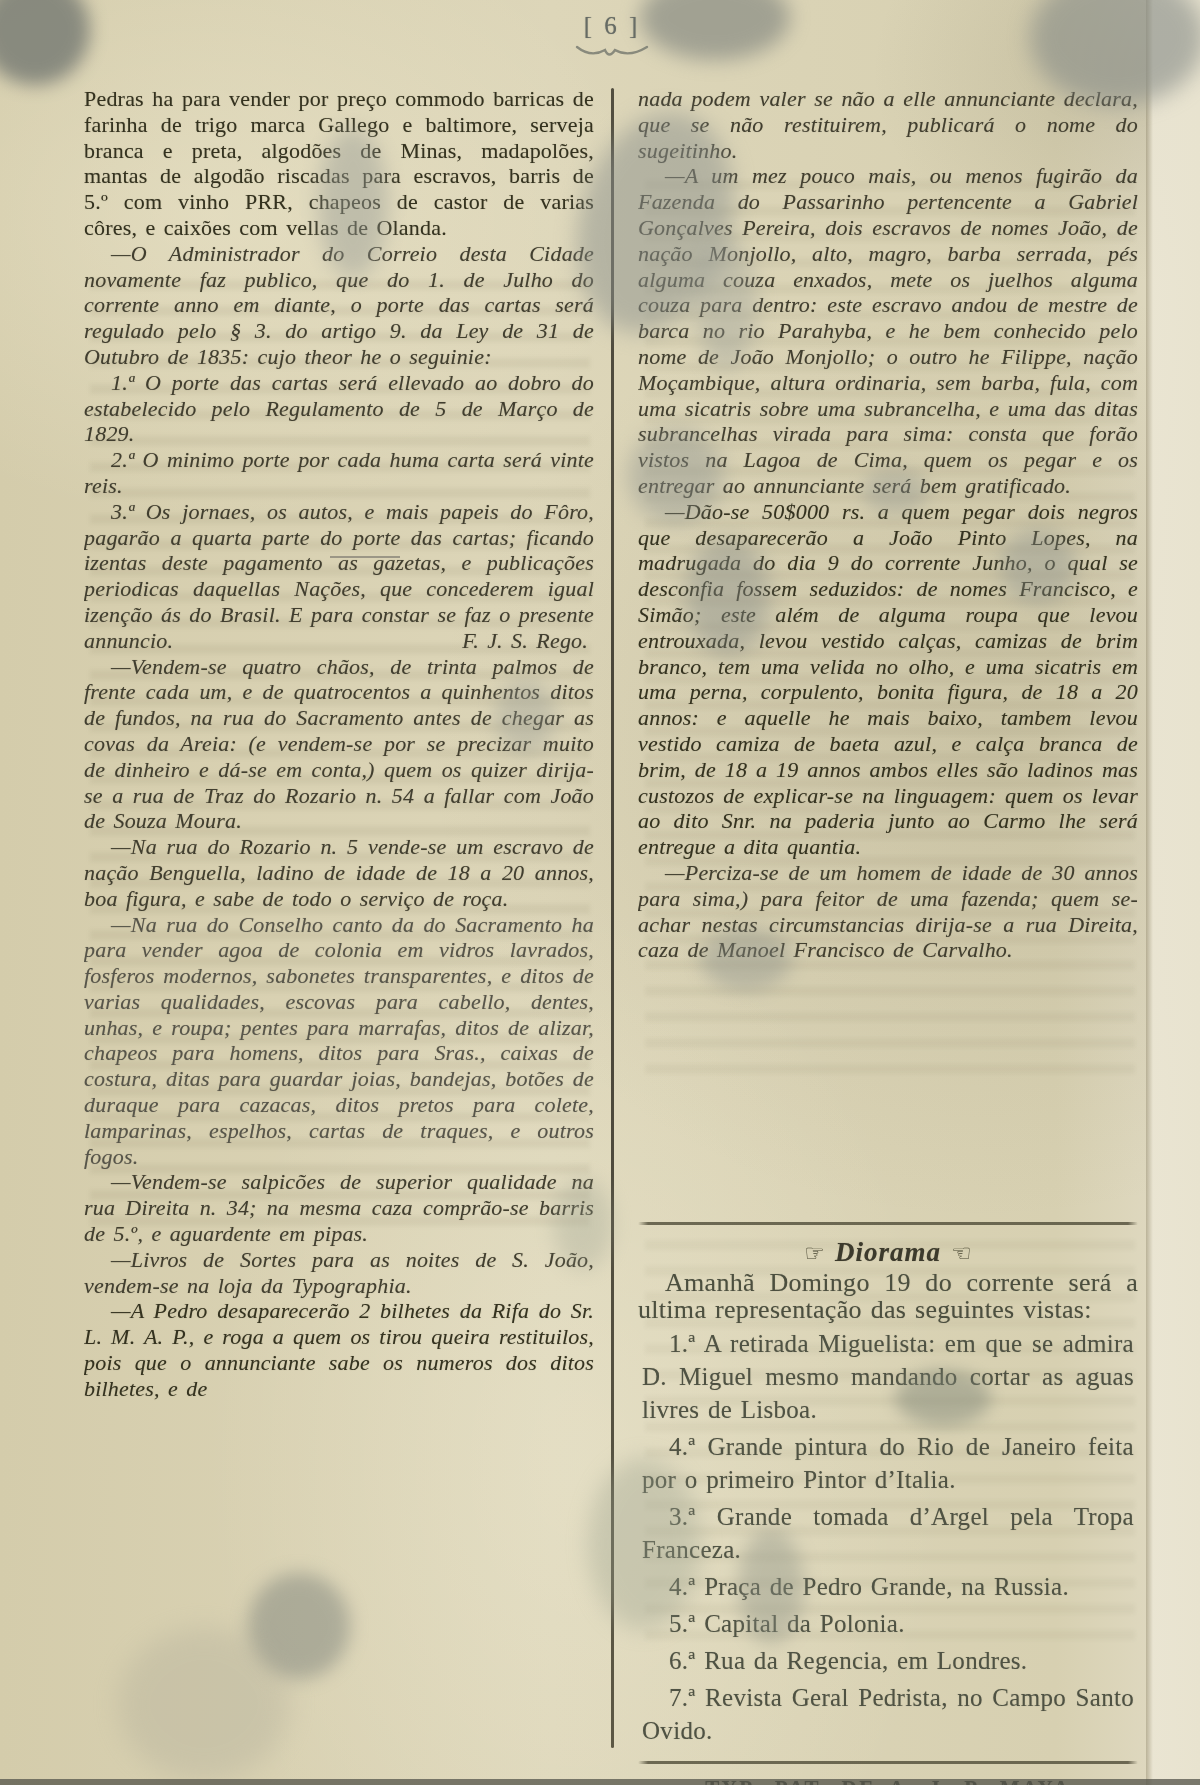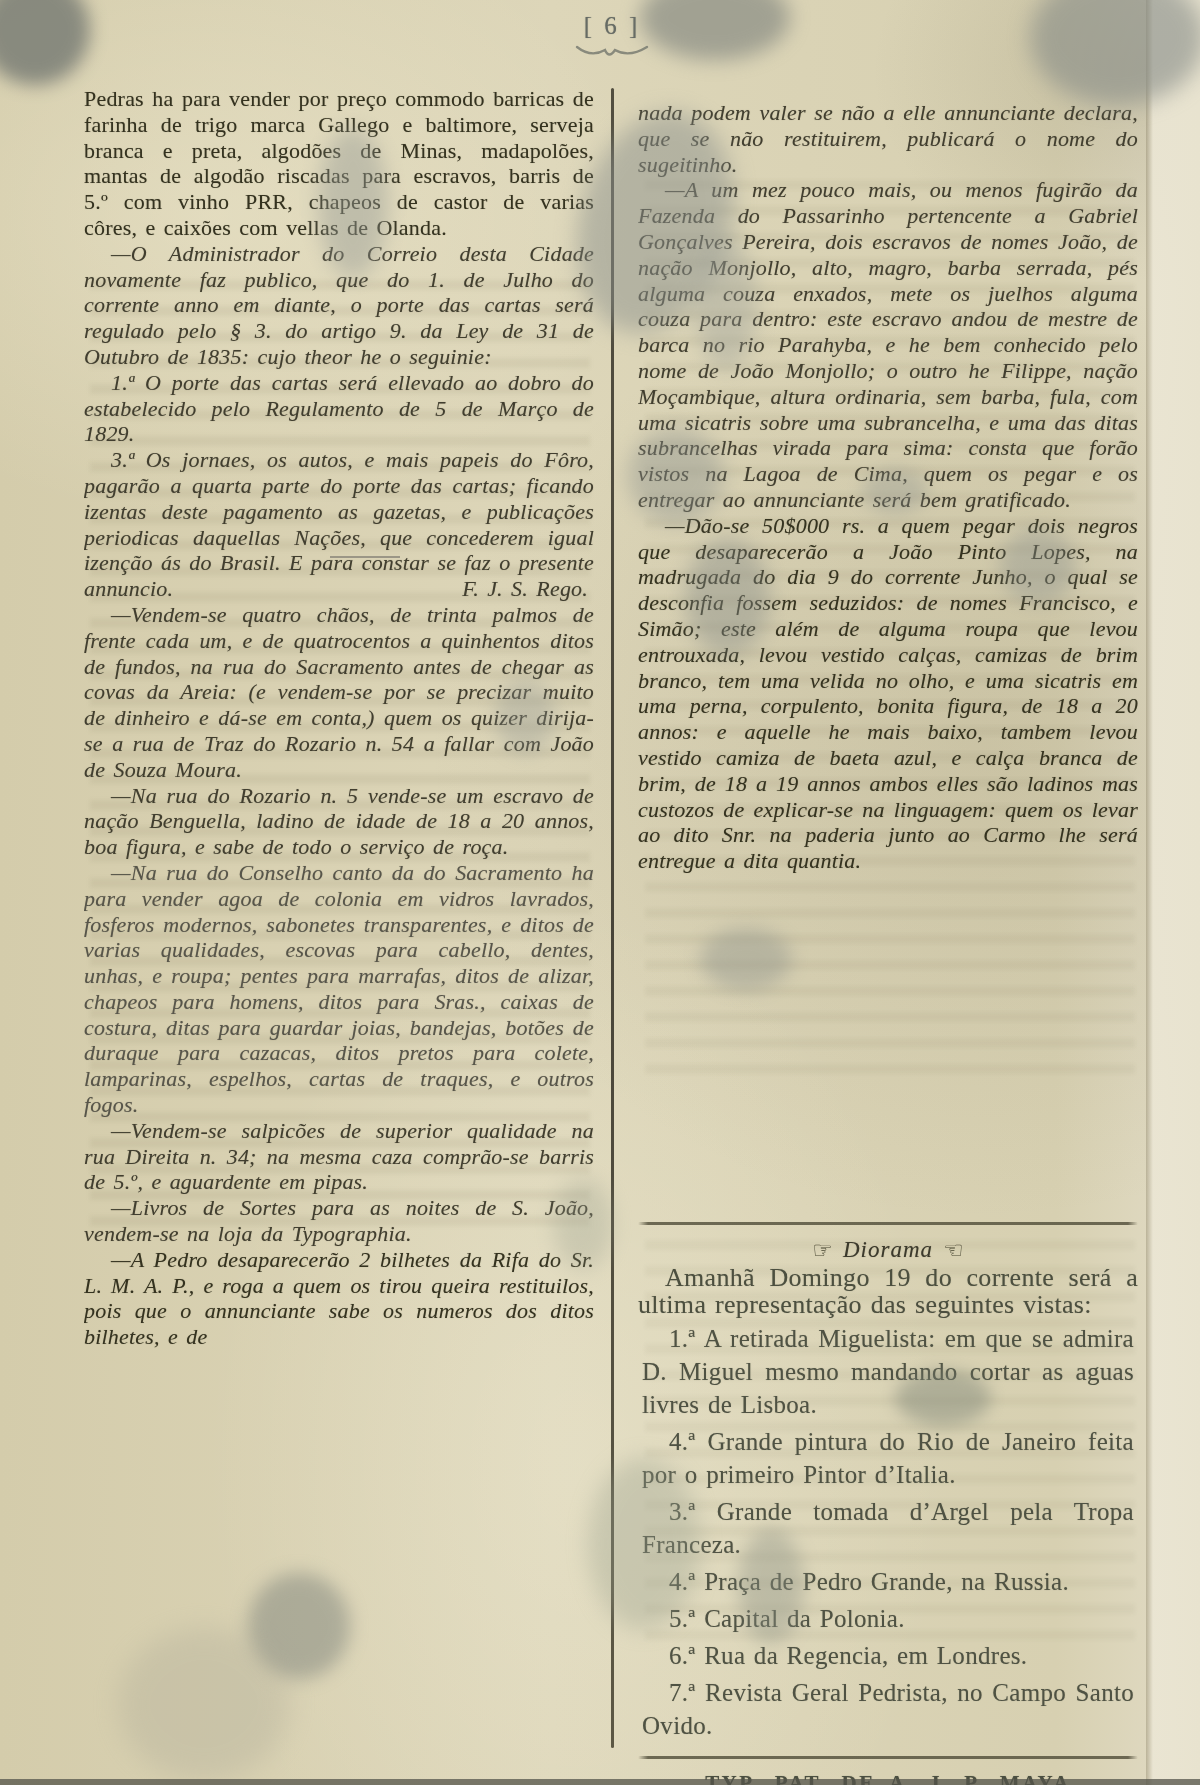--- a/index.html
+++ b/index.html
@@ -61,21 +61,21 @@
     position:absolute;left:552px;top:12px;width:120px;
     text-align:center;font-size:25px;letter-spacing:3px;
     color:#666b64;text-shadow:0 0 1px rgba(90,95,88,.6);
   }
   .pagenum-flourish{position:absolute;left:575px;top:44px;opacity:.7;}
   
   .col-left{
     position:absolute;left:84px;top:86px;width:510px;height:1628px;overflow:hidden;
   }
   .col-right{
-    position:absolute;left:638px;top:100px;width:500px;height:1132px;overflow:hidden;
+    position:absolute;left:638px;top:86px;width:500px;height:1132px;overflow:hidden;
   }
   .divider{
     position:absolute;left:611px;top:88px;width:3px;height:1660px;
     background:linear-gradient(180deg,#3a372b 0%,#2e2b22 50%,#45412f 100%);
     opacity:.85;border-radius:2px;
   }
   .para{
     margin:0;text-align:justify;text-indent:27px;
     font-size:22px;line-height:25.8px;
     letter-spacing:.2px;word-spacing:2.6px;
@@ -99,21 +99,21 @@
   
   .diorama-wrap{position:absolute;left:638px;top:1222px;width:500px;}
   .rule{
     height:3px;border-radius:2px;opacity:.75;
     background:linear-gradient(90deg, rgba(70,67,47,0) 0px, #46432f 10px, #46432f calc(100% - 10px), rgba(70,67,47,0) 100%);
   }
   .dhead{
     display:flex;justify-content:center;align-items:center;gap:10px;
     margin:12px 0 2px;color:#3c3a2c;
   }
-  .dtitle{font-style:italic;font-weight:normal;font-size:23px;letter-spacing:1px;
+  .dtitle{font-style:italic;font-weight:bold;font-size:27px;letter-spacing:1px;
     text-shadow:0 0 1px rgba(60,58,44,.4);}
   .dintro{
     margin:2px 0 0;font-size:26px;line-height:26.5px;text-indent:27px;text-align:justify;
     color:#4c4f3f;letter-spacing:.3px;word-spacing:2px;text-shadow:0 0 1px rgba(76,79,63,.35);
   }
   .ditem{
     margin:4px;font-size:25px;line-height:33px;text-indent:27px;text-align:justify;
     color:#4f5243;letter-spacing:.3px;word-spacing:2px;font-style:normal;
     text-shadow:0 0 1px rgba(79,82,67,.35);
   }
@@ -137,36 +137,38 @@
 
   <div class="pagenum">[ 6 ]</div>
   <svg class="pagenum-flourish" width="74" height="18" viewBox="0 0 74 18">
     <path d="M2,3 Q16,14 30,6 Q34,15 40,6 Q54,14 72,3" fill="none" stroke="#666b64" stroke-width="2.4" stroke-linecap="round"></path>
   </svg>
 
   <div class="col-left">
     <p class="para roman cont dark">Pedras ha para vender por preço commodo barricas de farinha de trigo marca Gallego e baltimore, serveja branca e preta, algodões de Minas, madapolões, mantas de algodão riscadas para escravos, barris de 5.º com vinho PRR, chapeos de castor de varias côres, e caixões com vellas de Olanda.</p>
     <p class="para it">—O Administrador do Correio desta Cidade novamente faz publico, que do 1. de Julho do corrente anno em diante, o porte das cartas será regulado pelo § 3. do artigo 9. da Ley de 31 de Outubro de 1835: cujo theor he o seguinie:</p>
     <p class="para it">1.ª O porte das cartas será ellevado ao dobro do estabelecido pelo Regulamento de 5 de Março de 1829.</p>
+    <p class="para it">2.ª O minimo porte por cada huma carta será vinte reis.</p>
     <p class="para it"><span>3.ª Os jornaes, os autos, e mais papeis do Fôro, pagarão a quarta parte do porte das cartas; ficando izentas deste pagamento as gazetas, e publicações periodicas daquellas Nações, que concederem igual izenção ás do Brasil. E para constar se faz o presente annuncio.</span> <span class="signature">F. J. S. Rego.</span></p>
     <p class="para it">—Vendem-se quatro chãos, de trinta palmos de frente cada um, e de quatrocentos a quinhentos ditos de fundos, na rua do Sacramento antes de chegar as covas da Areia: (e vendem-se por se precizar muito de dinheiro e dá-se em conta,) quem os quizer dirija-se a rua de Traz do Rozario n. 54 a fallar com João de Souza Moura.</p>
     <p class="para it">—Na rua do Rozario n. 5 vende-se um escravo de nação Benguella, ladino de idade de 18 a 20 annos, boa figura, e sabe de todo o serviço de roça.</p>
     <p class="para it faded">—Na rua do Conselho canto da do Sacramento ha para vender agoa de colonia em vidros lavrados, fosferos modernos, sabonetes transparentes, e ditos de varias qualidades, escovas para cabello, dentes, unhas, e roupa; pentes para marrafas, ditos de alizar, chapeos para homens, ditos para Sras., caixas de costura, ditas para guardar joias, bandejas, botões de duraque para cazacas, ditos pretos para colete, lamparinas, espelhos, cartas de traques, e outros fogos.</p>
     <p class="para it">—Vendem-se salpicões de superior qualidade na rua Direita n. 34; na mesma caza comprão-se barris de 5.º, e aguardente em pipas.</p>
     <p class="para it">—Livros de Sortes para as noites de S. João, vendem-se na loja da Typographia.</p>
     <p class="para it dark">—A Pedro desaparecerão 2 bilhetes da Rifa do Sr. L. M. A. P., e roga a quem os tirou queira restituilos, pois que o annunciante sabe os numeros dos ditos bilhetes, e de</p>
   </div>
 
   <div class="small-dash"></div>
   <div class="divider"></div>
 
   <div class="col-right">
     <p class="para it cont">nada podem valer se não a elle annunciante declara, que se não restituirem, publicará o nome do sugeitinho.</p>
     <p class="para it">—A um mez pouco mais, ou menos fugirão da Fazenda do Passarinho pertencente a Gabriel Gonçalves Pereira, dois escravos de nomes João, de nação Monjollo, alto, magro, barba serrada, pés alguma couza enxados, mete os juelhos alguma couza para dentro: este escravo andou de mestre de barca no rio Parahyba, e he bem conhecido pelo nome de João Monjollo; o outro he Filippe, nação Moçambique, altura ordinaria, sem barba, fula, com uma sicatris sobre uma subrancelha, e uma das ditas subrancelhas virada para sima: consta que forão vistos na Lagoa de Cima, quem os pegar e os entregar ao annunciante será bem gratificado.</p>
     <p class="para it dark">—Dão-se 50$000 rs. a quem pegar dois negros que desaparecerão a João Pinto Lopes, na madrugada do dia 9 do corrente Junho, o qual se desconfia fossem seduzidos: de nomes Francisco, e Simão; este além de alguma roupa que levou entrouxada, levou vestido calças, camizas de brim branco, tem uma velida no olho, e uma sicatris em uma perna, corpulento, bonita figura, de 18 a 20 annos: e aquelle he mais baixo, tambem levou vestido camiza de baeta azul, e calça branca de brim, de 18 a 19 annos ambos elles são ladinos mas custozos de explicar-se na linguagem: quem os levar ao dito Snr. na paderia junto ao Carmo lhe será entregue a dita quantia.</p>
+    <p class="para it">—Perciza-se de um homem de idade de 30 annos para sima,) para feitor de uma fazenda; quem se-achar nestas circumstancias dirija-se a rua Direita, caza de Manoel Francisco de Carvalho.</p>
   </div>
 
   <div class="diorama-wrap">
     <div class="rule"></div>
     <div class="dhead">
       <span class="manicule">☞</span>
       <span class="dtitle">Diorama</span>
       <span class="manicule">☜</span>
     </div>
     <p class="dintro">Amanhã Domingo 19 do corrente será a ultima representação das seguintes vistas:</p>

